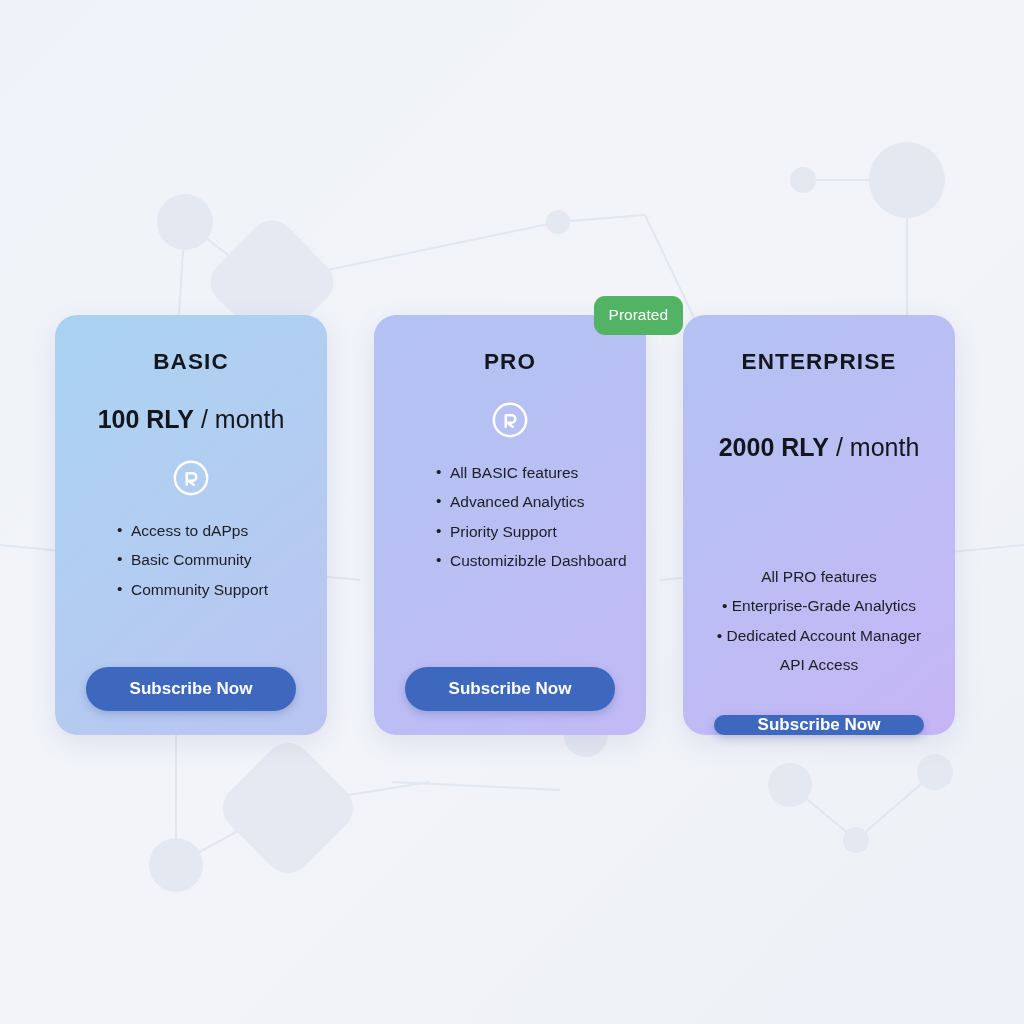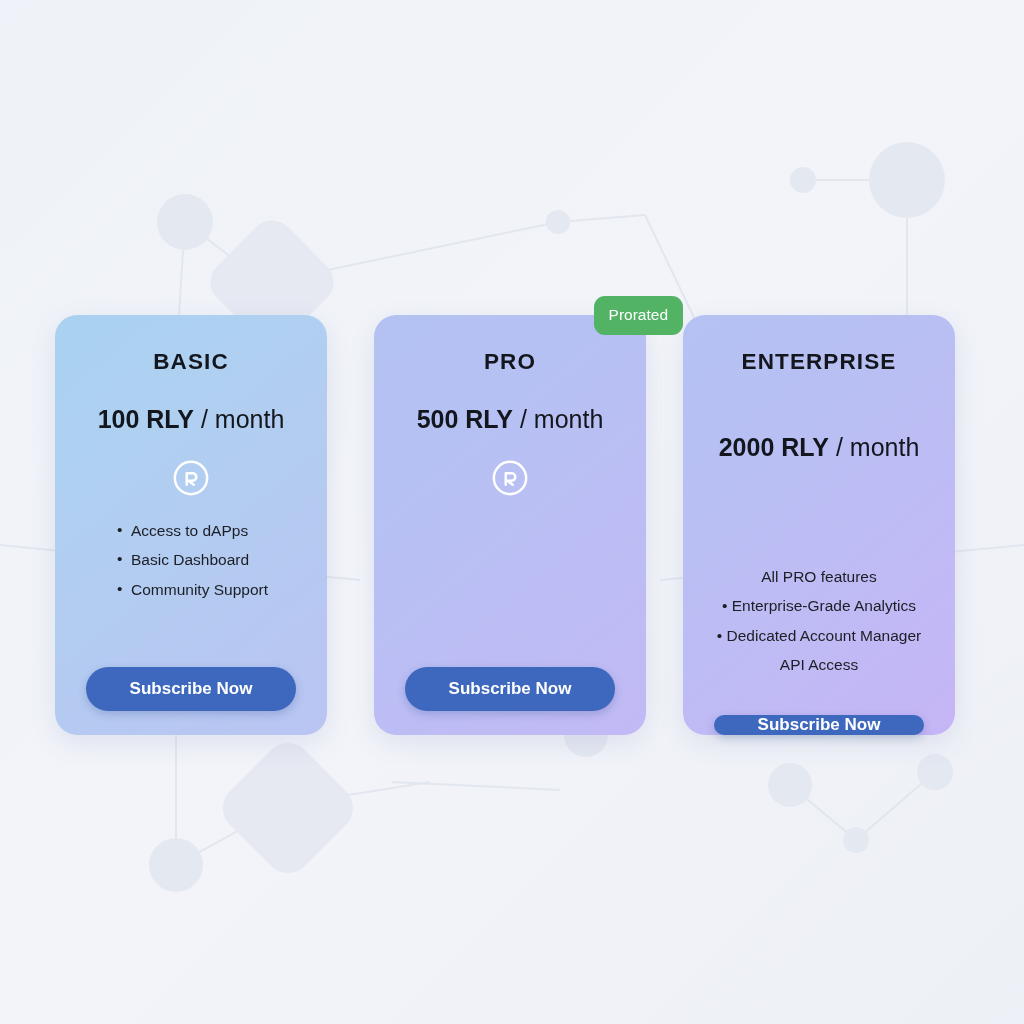--- a/index.html
+++ b/index.html
@@ -214,41 +214,44 @@
       <span class="amount">100 RLY</span><span class="period"> / month</span>
     </div>
 
     <svg class="logo-mark" viewBox="0 0 40 40" xmlns="http://www.w3.org/2000/svg">
       <circle cx="20" cy="20" r="17" fill="none" stroke="#ffffff" stroke-width="2.6"></circle>
       <path d="M15.5 27 V15 h6.2 a3.9 3.9 0 0 1 0 7.8 h-4.4 l5.6 4.2" fill="none" stroke="#ffffff" stroke-width="2.6" stroke-linecap="round" stroke-linejoin="round"></path>
     </svg>
 
     <ul class="features list-bulleted">
       <li>Access to dAPps</li>
-      <li>Basic Dashboard</li>
+      <li>Basic Community</li>
       <li>Community Support</li>
     </ul>
 
     <button class="cta">Subscribe Now</button>
   </div>
 
   <div class="card card-pro">
     <div class="badge">Prorated</div>
 
     <div class="plan-name">PRO</div>
 
-    <div class="plan-price">
-      <span class="amount">500 RLY</span><span class="period"> / month</span>
-    </div>
 
     <svg class="logo-mark" viewBox="0 0 40 40" xmlns="http://www.w3.org/2000/svg">
       <circle cx="20" cy="20" r="17" fill="none" stroke="#ffffff" stroke-width="2.6"></circle>
       <path d="M15.5 27 V15 h6.2 a3.9 3.9 0 0 1 0 7.8 h-4.4 l5.6 4.2" fill="none" stroke="#ffffff" stroke-width="2.6" stroke-linecap="round" stroke-linejoin="round"></path>
     </svg>
 
+    <ul class="features list-bulleted">
+      <li>All BASIC features</li>
+      <li>Advanced Analytics</li>
+      <li>Priority Support</li>
+      <li>Customizibzle Dashboard</li>
+    </ul>
 
     <button class="cta">Subscribe Now</button>
   </div>
 
   <div class="card card-enterprise">
     <div class="plan-name">ENTERPRISE</div>
 
     <div class="plan-price">
       <span class="amount">2000 RLY</span><span class="period"> / month</span>
     </div>

